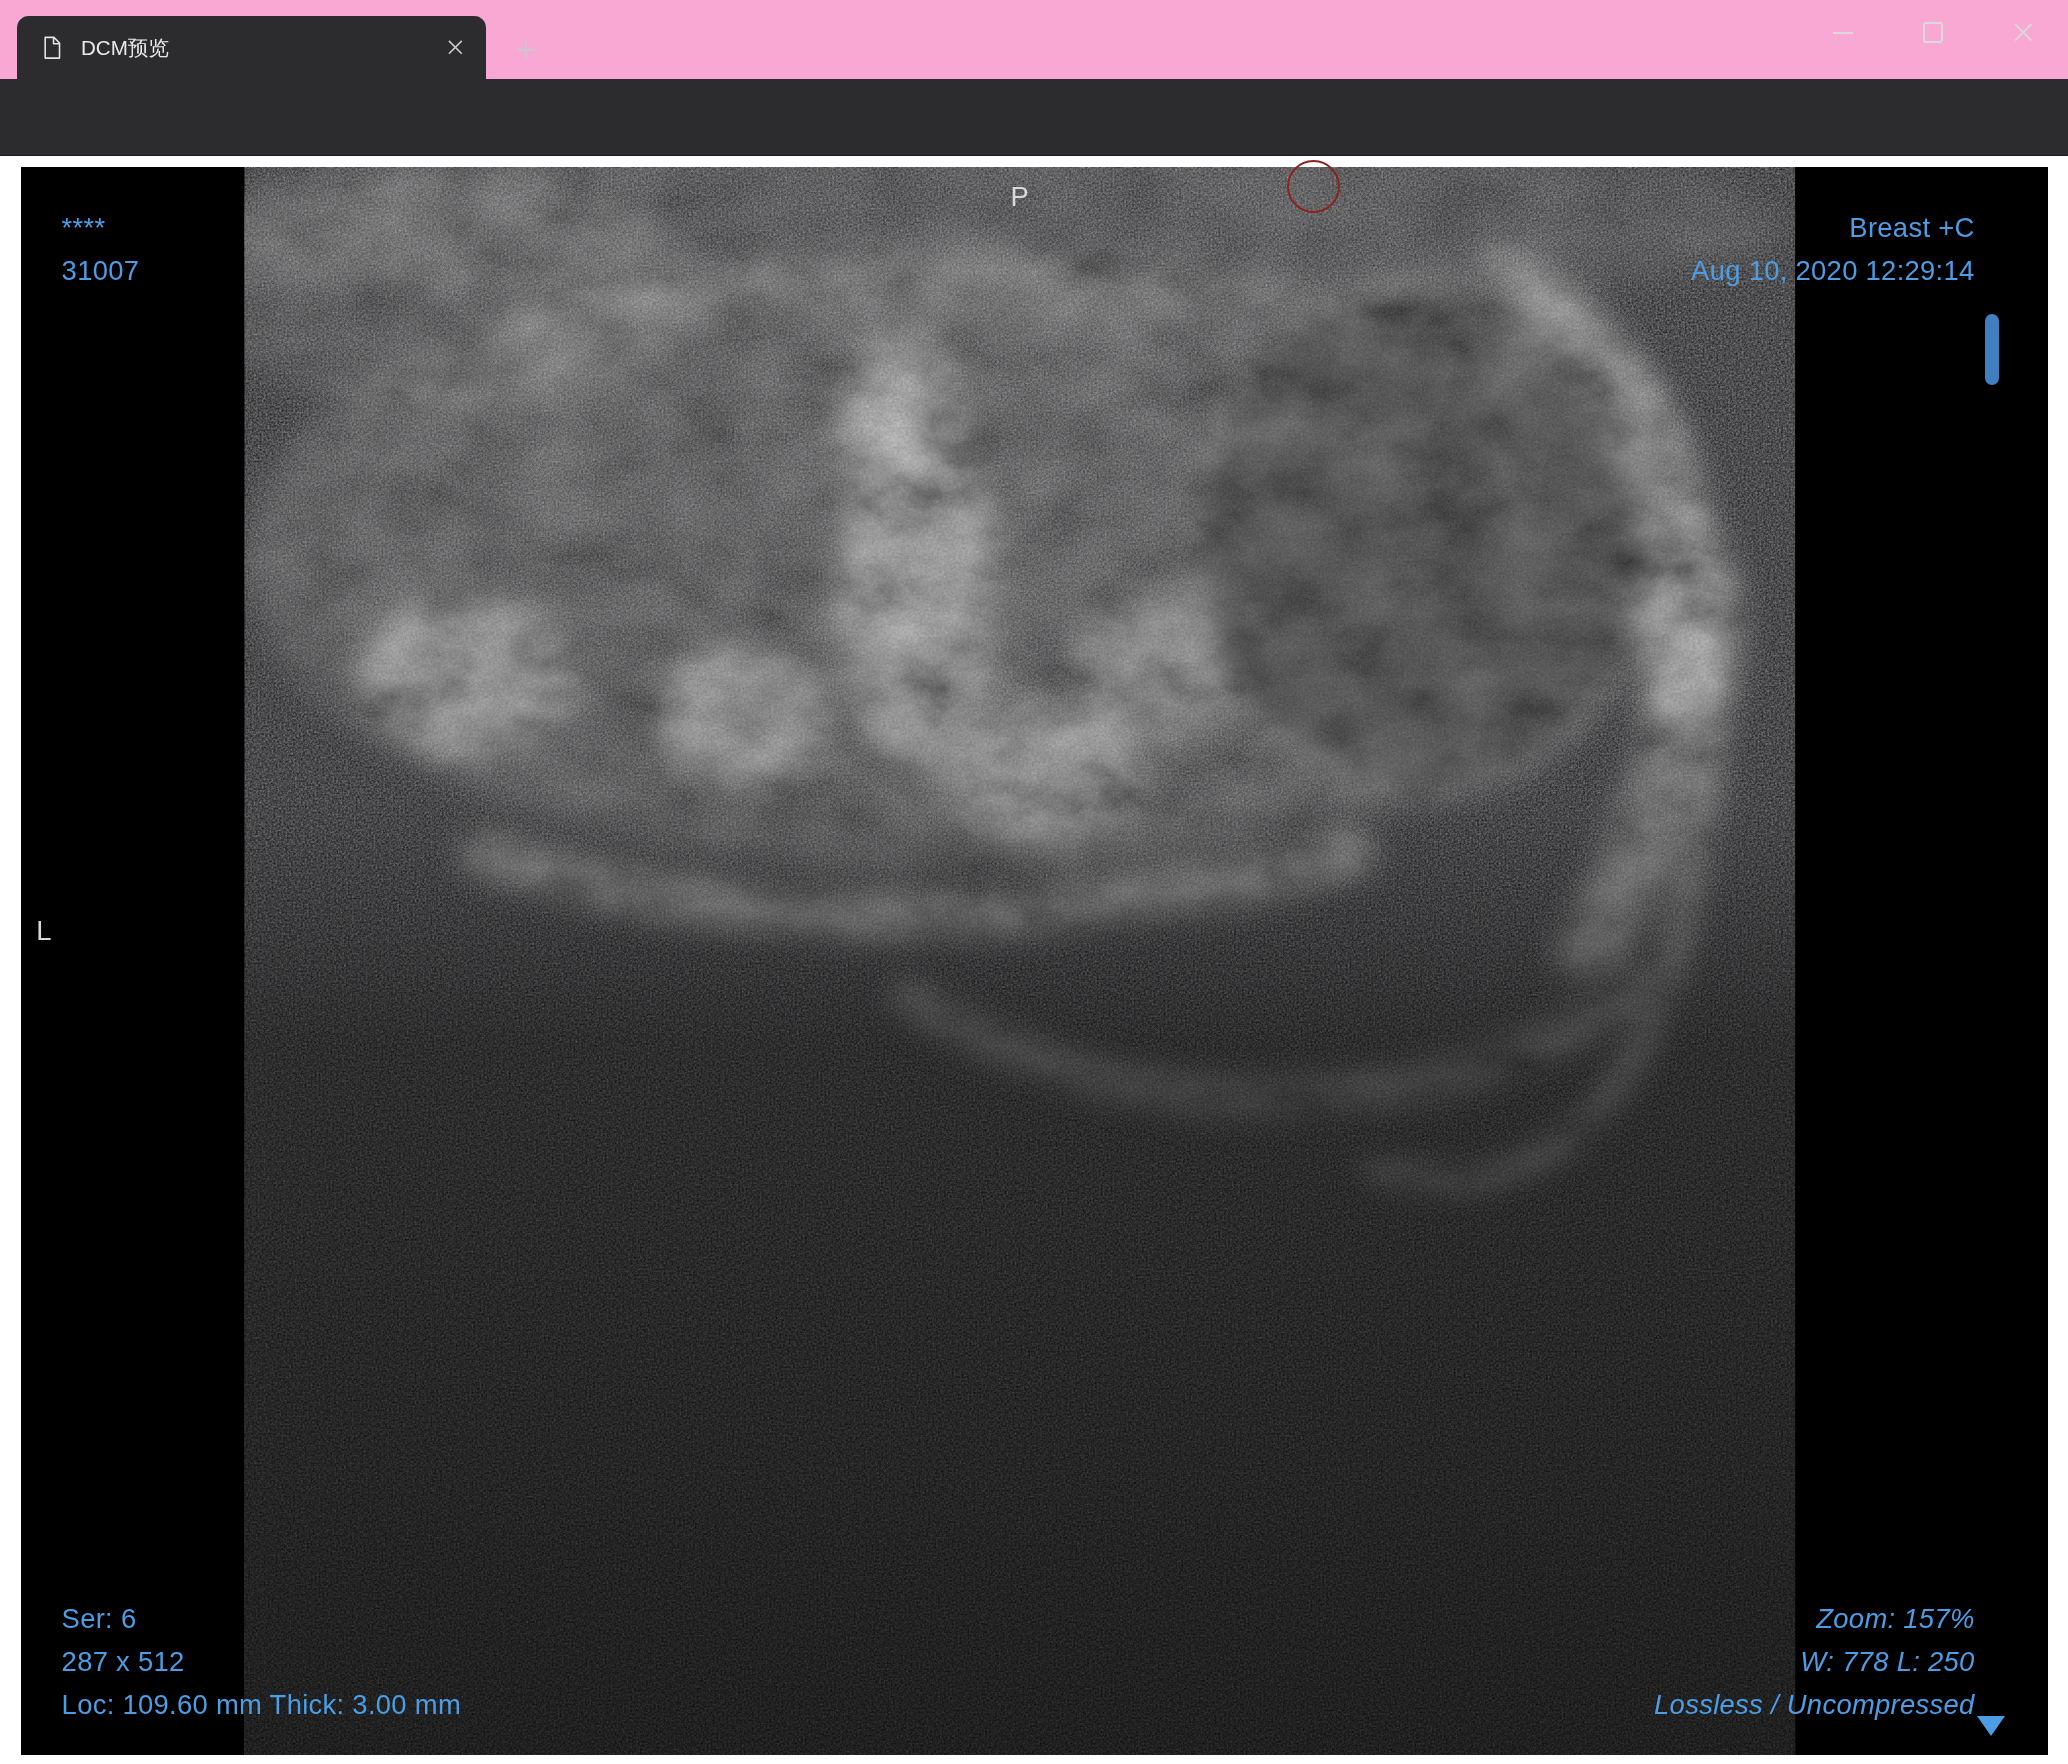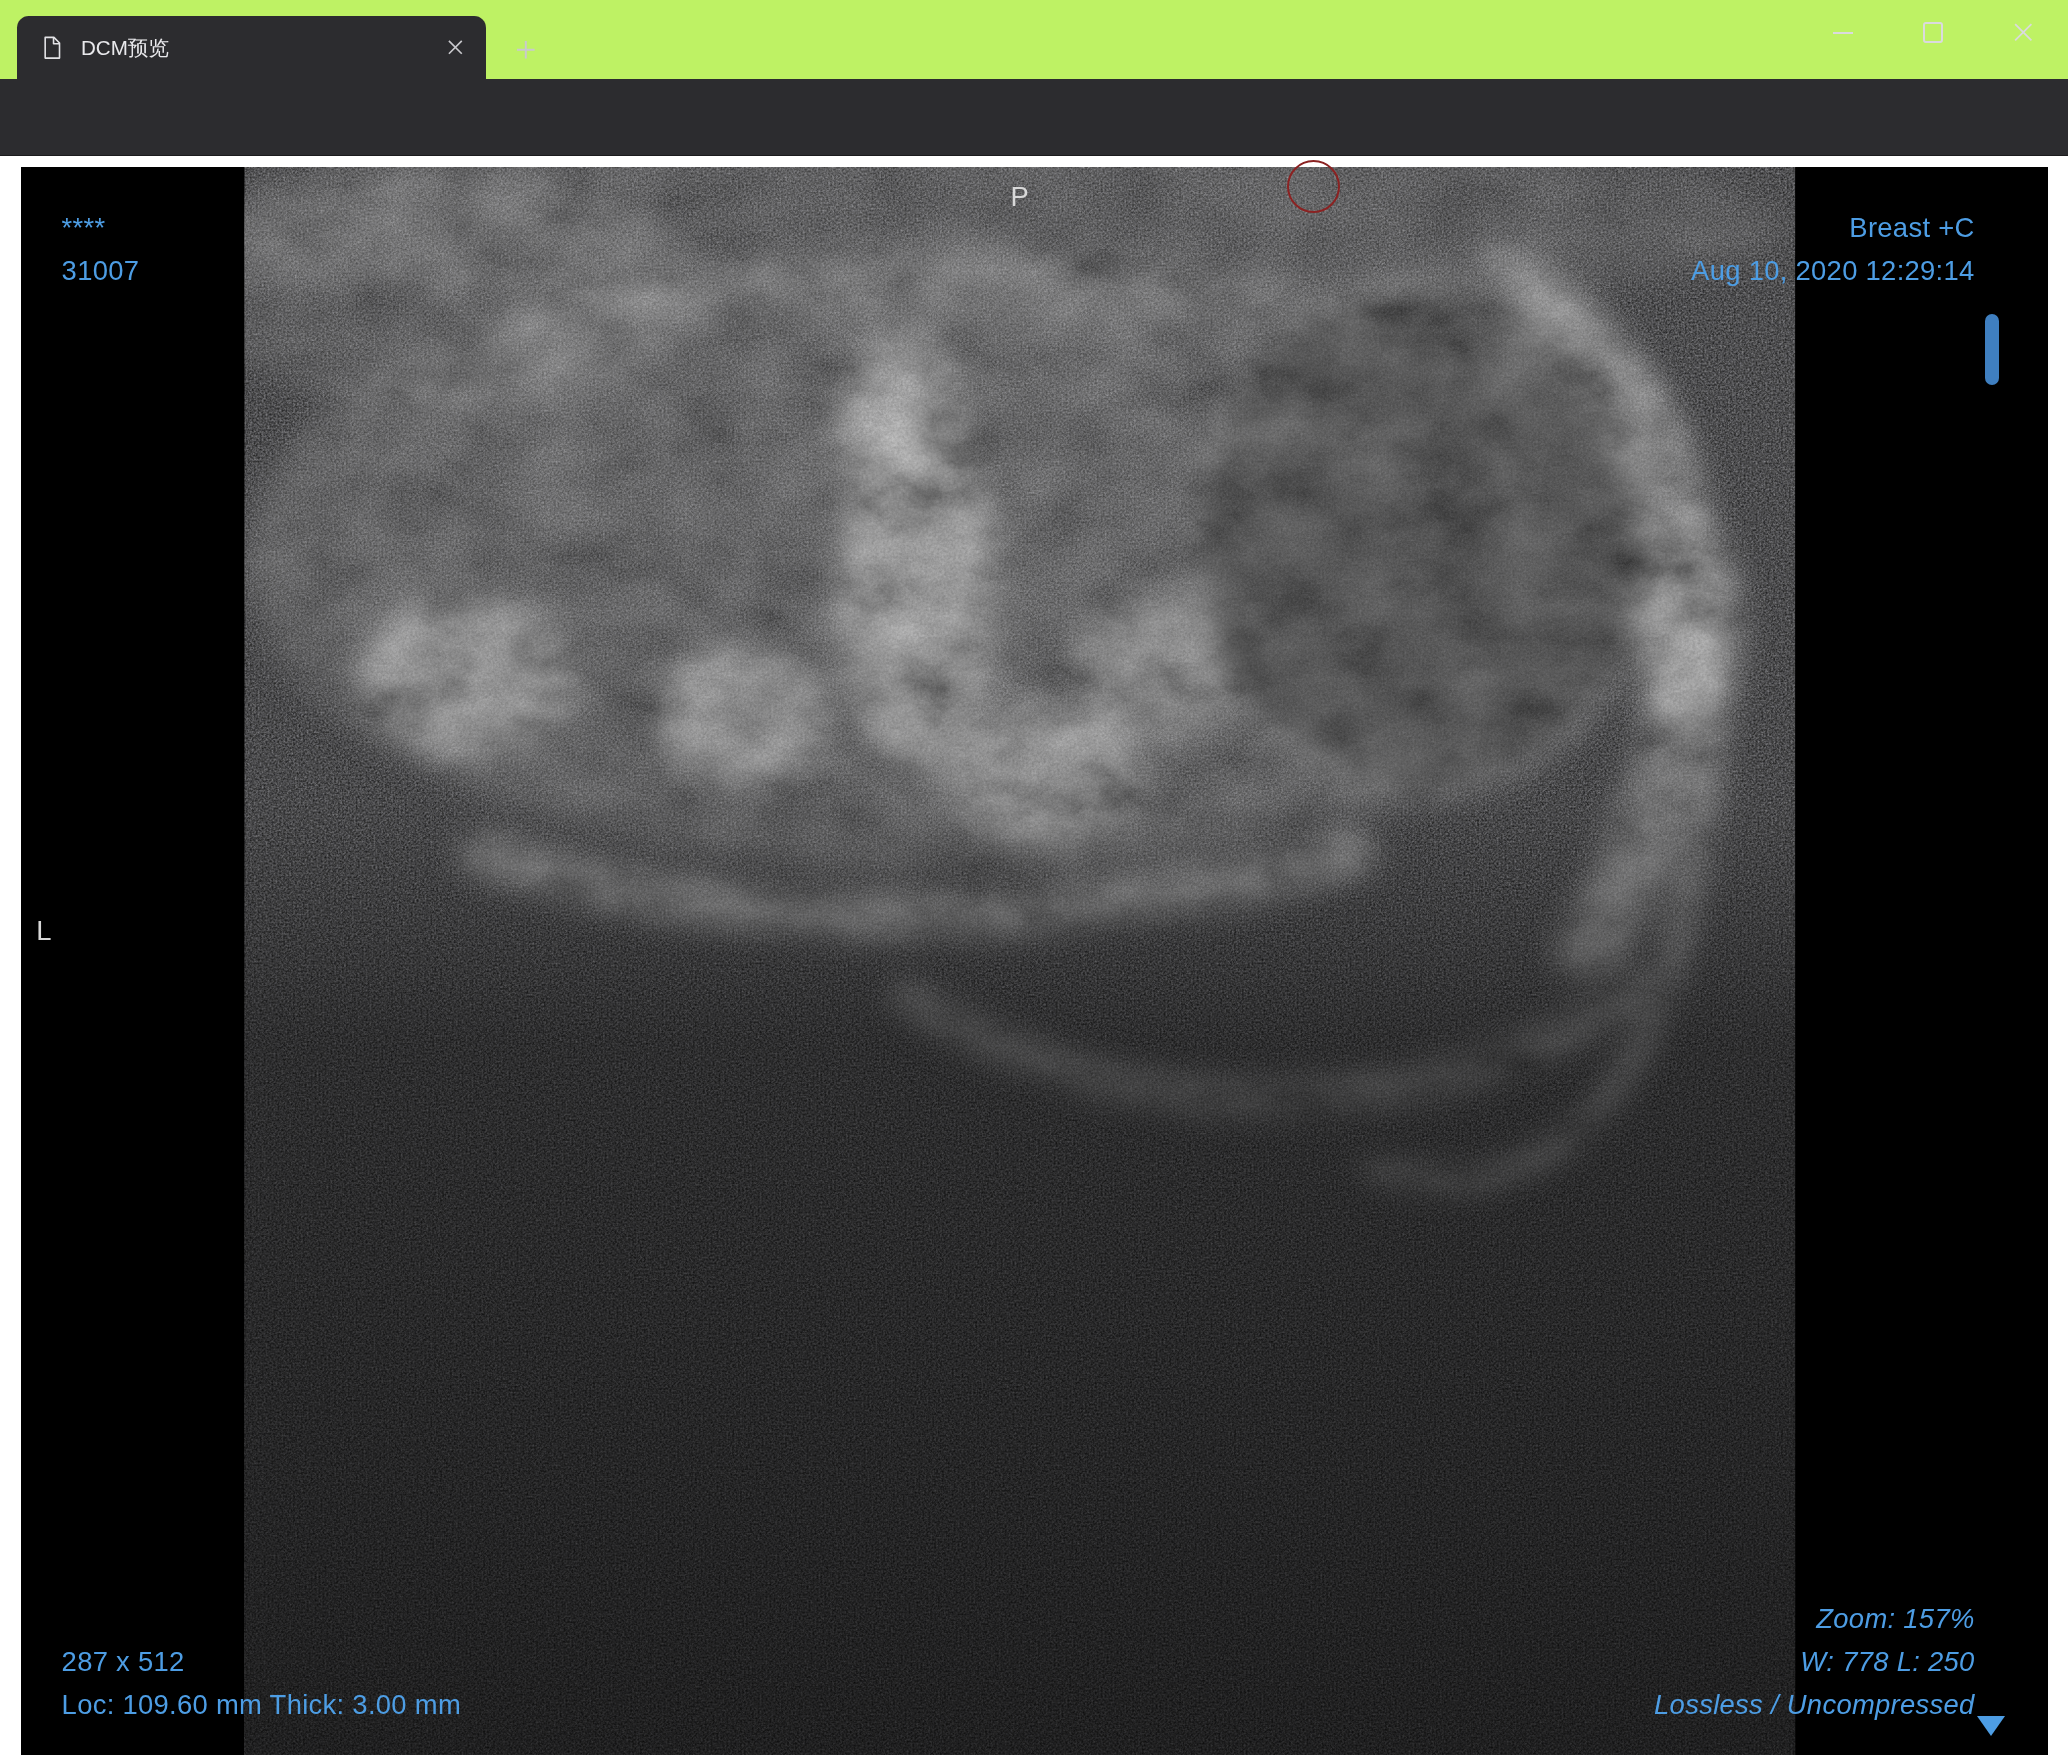--- a/index.html
+++ b/index.html
@@ -5,21 +5,21 @@
   html,body{margin:0;padding:0;}
   body{
     width:2068px;height:1764px;overflow:hidden;position:relative;
     background:#1b1b1d;
     font-family:"Liberation Sans", sans-serif;
     -webkit-font-smoothing:antialiased;
   }
   .browser{position:absolute;inset:0;}
 
   
-  .titlebar{position:absolute;left:0;top:0;right:0;height:79px;background:#bef264;}
+  .titlebar{position:absolute;left:0;top:0;right:0;height:79px;background:#f9a8d4;}
   .tab{
     position:absolute;left:16.7px;top:15.7px;width:469px;height:64px;
     background:#2c2c2f;border-radius:11.8px 11.8px 0 0;
     display:flex;align-items:center;padding:0 13.7px 0 19.6px;box-sizing:border-box;
   }
   .tab-favicon{width:29px;height:29px;margin-right:15.7px;flex:0 0 auto;display:flex;align-items:center;justify-content:center;}
   .tab-title{flex:1;color:#e9e9ec;font-size:20.6px;white-space:nowrap;overflow:hidden;text-overflow:ellipsis;}
   .tab-close{width:33px;height:33px;border-radius:5.9px;display:flex;align-items:center;justify-content:center;flex:0 0 auto;}
   .newtab{
     position:absolute;left:505px;top:29px;width:41px;height:41px;border-radius:7.8px;
@@ -267,20 +267,21 @@
         <div>31007</div>
       </div>
       <div class="ovl gray ovl-p">P</div>
       <div class="ovl ovl-topright">
         <div>Breast +C</div>
         <div>Aug 10, 2020 12:29:14</div>
       </div>
       <div class="ovl gray ovl-l">L</div>
 
       <div class="ovl ovl-bottomleft">
+        <div>Ser: 6</div>
         <div>287 x 512</div>
         <div>Loc: 109.60 mm Thick: 3.00 mm</div>
       </div>
       <div class="ovl ovl-bottomright">
         <div>Zoom: 157%</div>
         <div>W: 778 L: 250</div>
         <div>Lossless / Uncompressed</div>
       </div>
 
       <div class="scroll-thumb"></div>

